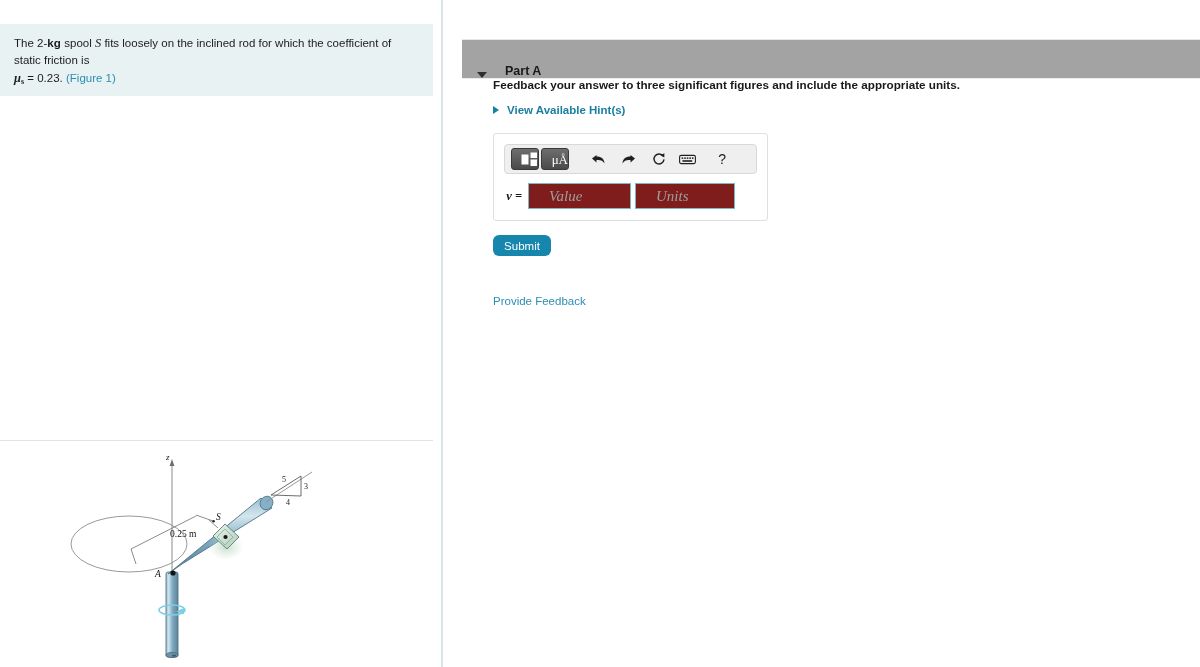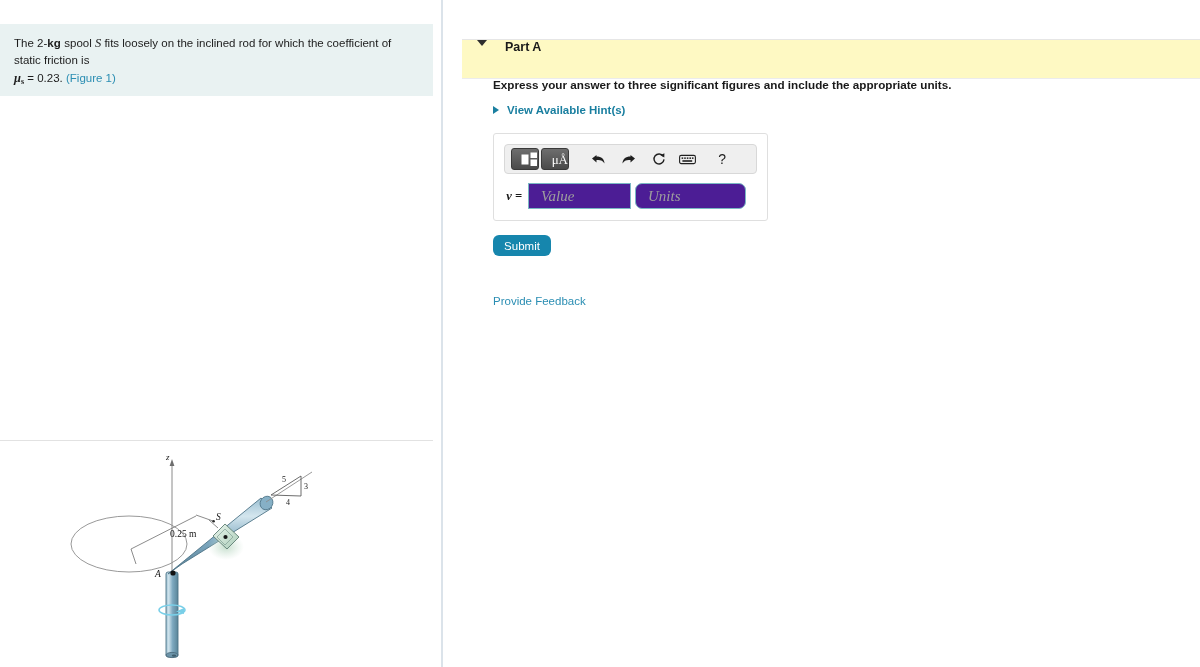--- a/index.html
+++ b/index.html
@@ -71,24 +71,24 @@
 
   
   #right-panel {
     position: absolute; left: 445px; top: 0;
     width: 755px; height: 667px; background: #fff;
   }
 
   #part-a-header {
     position: absolute; left: 17px; top: 39px;
     width: 738px; height: 40px;
-    background: #fef9c3;
+    background: #a3a3a3;
     border-top: 1px solid #e6e6e6;
     border-bottom: 1px solid #ececec;
-    display: flex; align-items: flex-start;
+    display: flex; align-items: flex-end;
   }
   #part-a-caret {
     margin-left: 15px; width: 0; height: 0;
     border-left: 5px solid transparent;
     border-right: 5px solid transparent;
     border-top: 6px solid #2e2e2e;
     cursor: pointer;
   }
   #part-a-title {
     margin-left: 18px; font-size: 12.5px; font-weight: bold; color: #1a1a1a;
@@ -141,27 +141,27 @@
   .tb-icon { color: #1d1d1d; font-size: 15px; line-height: 1; }
   .tb-sep { width: 5px; }
 
   #answer-input-row { display: flex; align-items: center; margin-top: 9px; }
   #v-label {
     font-family: "Liberation Serif", serif; font-style: italic;
     font-size: 12.5px; color: #1a1a1a; width: 24px; text-align: right;
     padding-right: 6px; font-weight: bold;
   }
   .ans-field {
-    height: 26px; border: 1px solid #7ab8c4; background: #4c1d95;
+    height: 26px; border: 1px solid #7ab8c4; background: #7f1d1d;
     font-family: "Liberation Serif", serif; font-style: italic;
-    font-size: 15px; color: #9a9a9a; padding: 0 12px;
+    font-size: 15px; color: #9a9a9a; padding: 0 20px;
     outline: none;
   }
   #field-value { width: 103px; }
-  #field-units { width: 111px; margin-left: 4px; border-radius: 7px; }
+  #field-units { width: 100px; margin-left: 4px; }
   .ans-field::placeholder { color: #9e9e9e; opacity: 1; font-style: italic; }
 
   #submit-btn {
     margin-top: 14px; width: 58px; height: 21px;
     background: #1686ad; border: none; border-radius: 6px;
     color: #fff; font-size: 11.5px; font-family: "Liberation Sans", sans-serif;
     cursor: pointer; padding: 0;
   }
 
   #provide-feedback {
@@ -270,21 +270,21 @@
   <div id="right-panel">
 
     <div id="part-a-header">
       <div id="part-a-caret"></div>
       <div id="part-a-title">Part A</div>
     </div>
 
     <div id="part-a-body">
 
 
-      <div class="q-bold">Express your answer to three significant figures and include the appropriate units.</div>
+      <div class="q-bold">Feedback your answer to three significant figures and include the appropriate units.</div>
 
       <div id="hints-row">
         <span id="hints-caret"></span>
         <span id="hints-label">View Available Hint(s)</span>
       </div>
 
       <div id="answer-box">
 
         <div id="answer-toolbar">
           <div class="tb-btn tb-dark">

